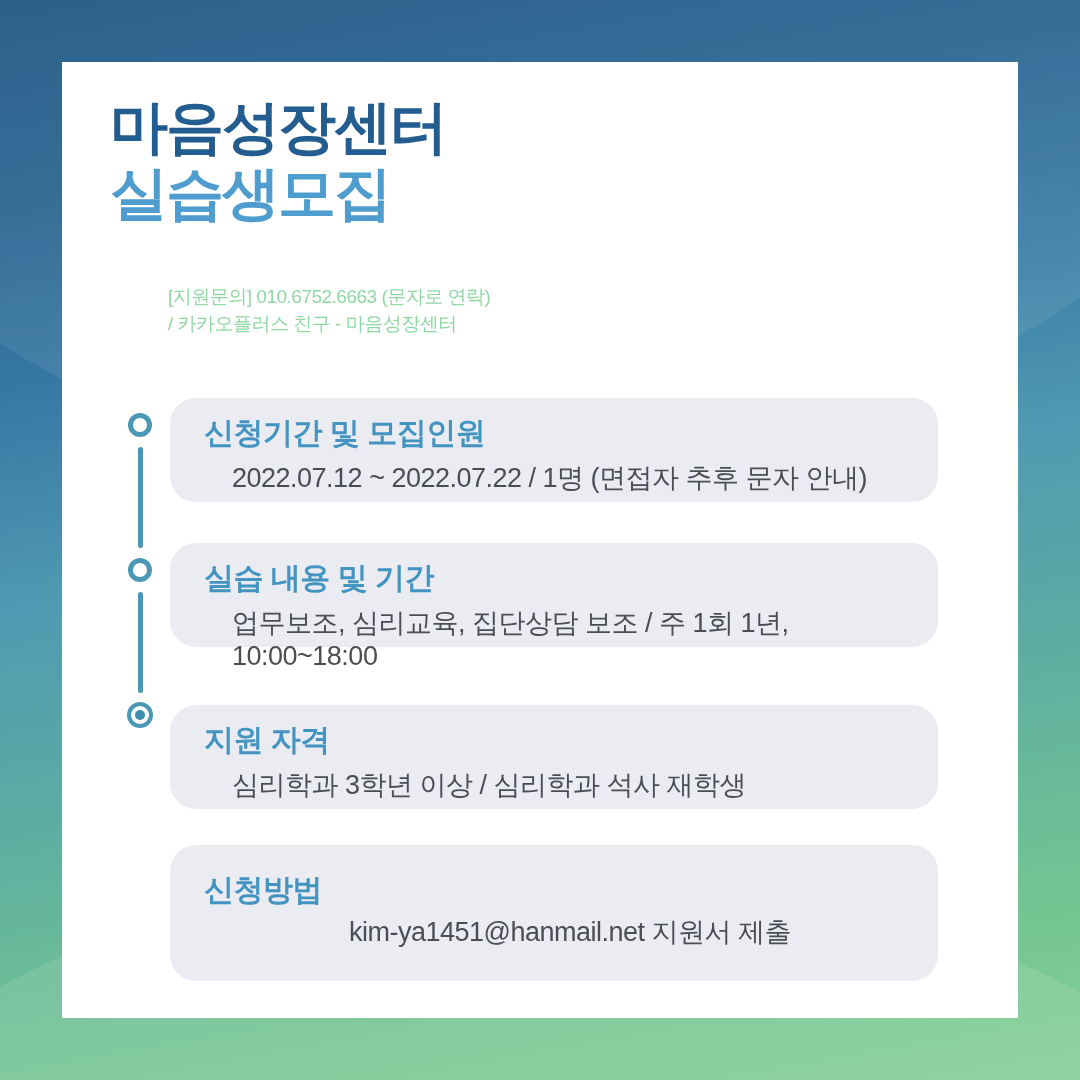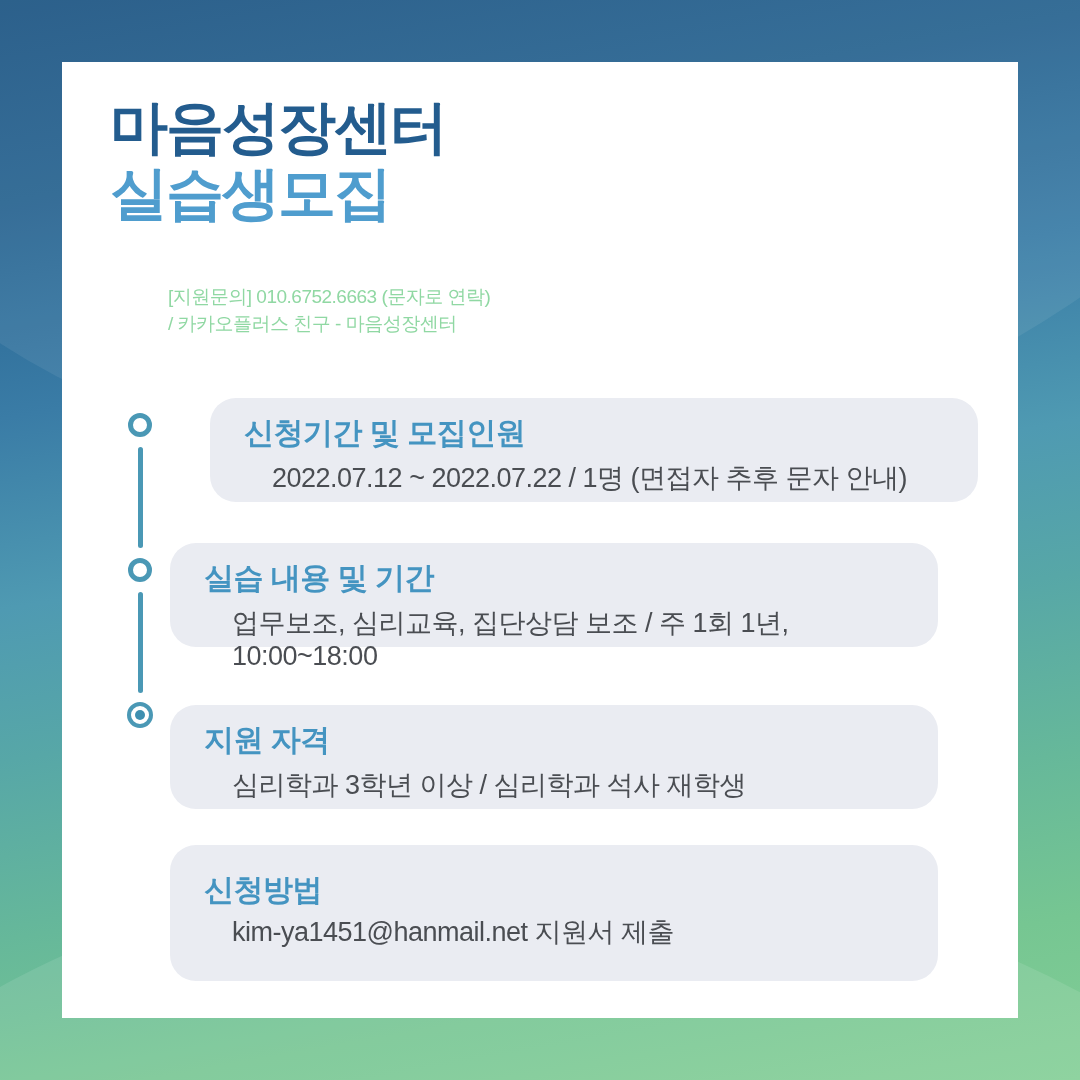--- a/index.html
+++ b/index.html
@@ -38,39 +38,39 @@
   .title-line-2{color:#4f9dce;}
   
   .contact{
     position:absolute;left:106px;top:222px;
     color:#90d8a3;font-weight:400;font-size:19px;line-height:1.40;
     letter-spacing:-0.5px;
   }
   
   .sections{position:absolute;left:0;top:336px;width:956px;}
   .section-row{position:absolute;left:108px;width:768px;}
-  .row-1{top:0;margin-left:40px;}
+  .row-1{top:0;}
   .row-2{top:145px;}
   .row-3{top:307px;}
   .row-4{top:447px;}
   .section-box{
     background:#eaecf2;border-radius:26px;
     padding:18px 30px 0 34px;box-sizing:border-box;width:100%;
   }
   .h-std{height:104px;}
   .h-tall{height:136px;padding-top:28px;}
   .sec-title{
     color:#4494c1;font-weight:700;font-size:30px;line-height:1.15;
     letter-spacing:-0.5px;margin:0;
   }
   .sec-body{
     color:#4a4d52;font-size:27px;font-weight:400;line-height:1.25;
     margin:11px 0 0 28px;letter-spacing:-0.5px;
   }
-  .h-tall .sec-body{margin-top:8px;}
+  .h-tall .sec-body{margin-top:8px;text-align:center;}
   .sec-note{
     color:#f78e6e;font-size:26px;font-weight:400;line-height:1.2;
     margin:7px 0 0 74px;letter-spacing:-0.5px;
   }
   
   .tl-circle{
     position:absolute;width:14px;height:14px;background:#ffffff;
     border:5px solid #4a98b5;border-radius:50%;left:66px;
   }
   .tl-c1{top:15px;}

